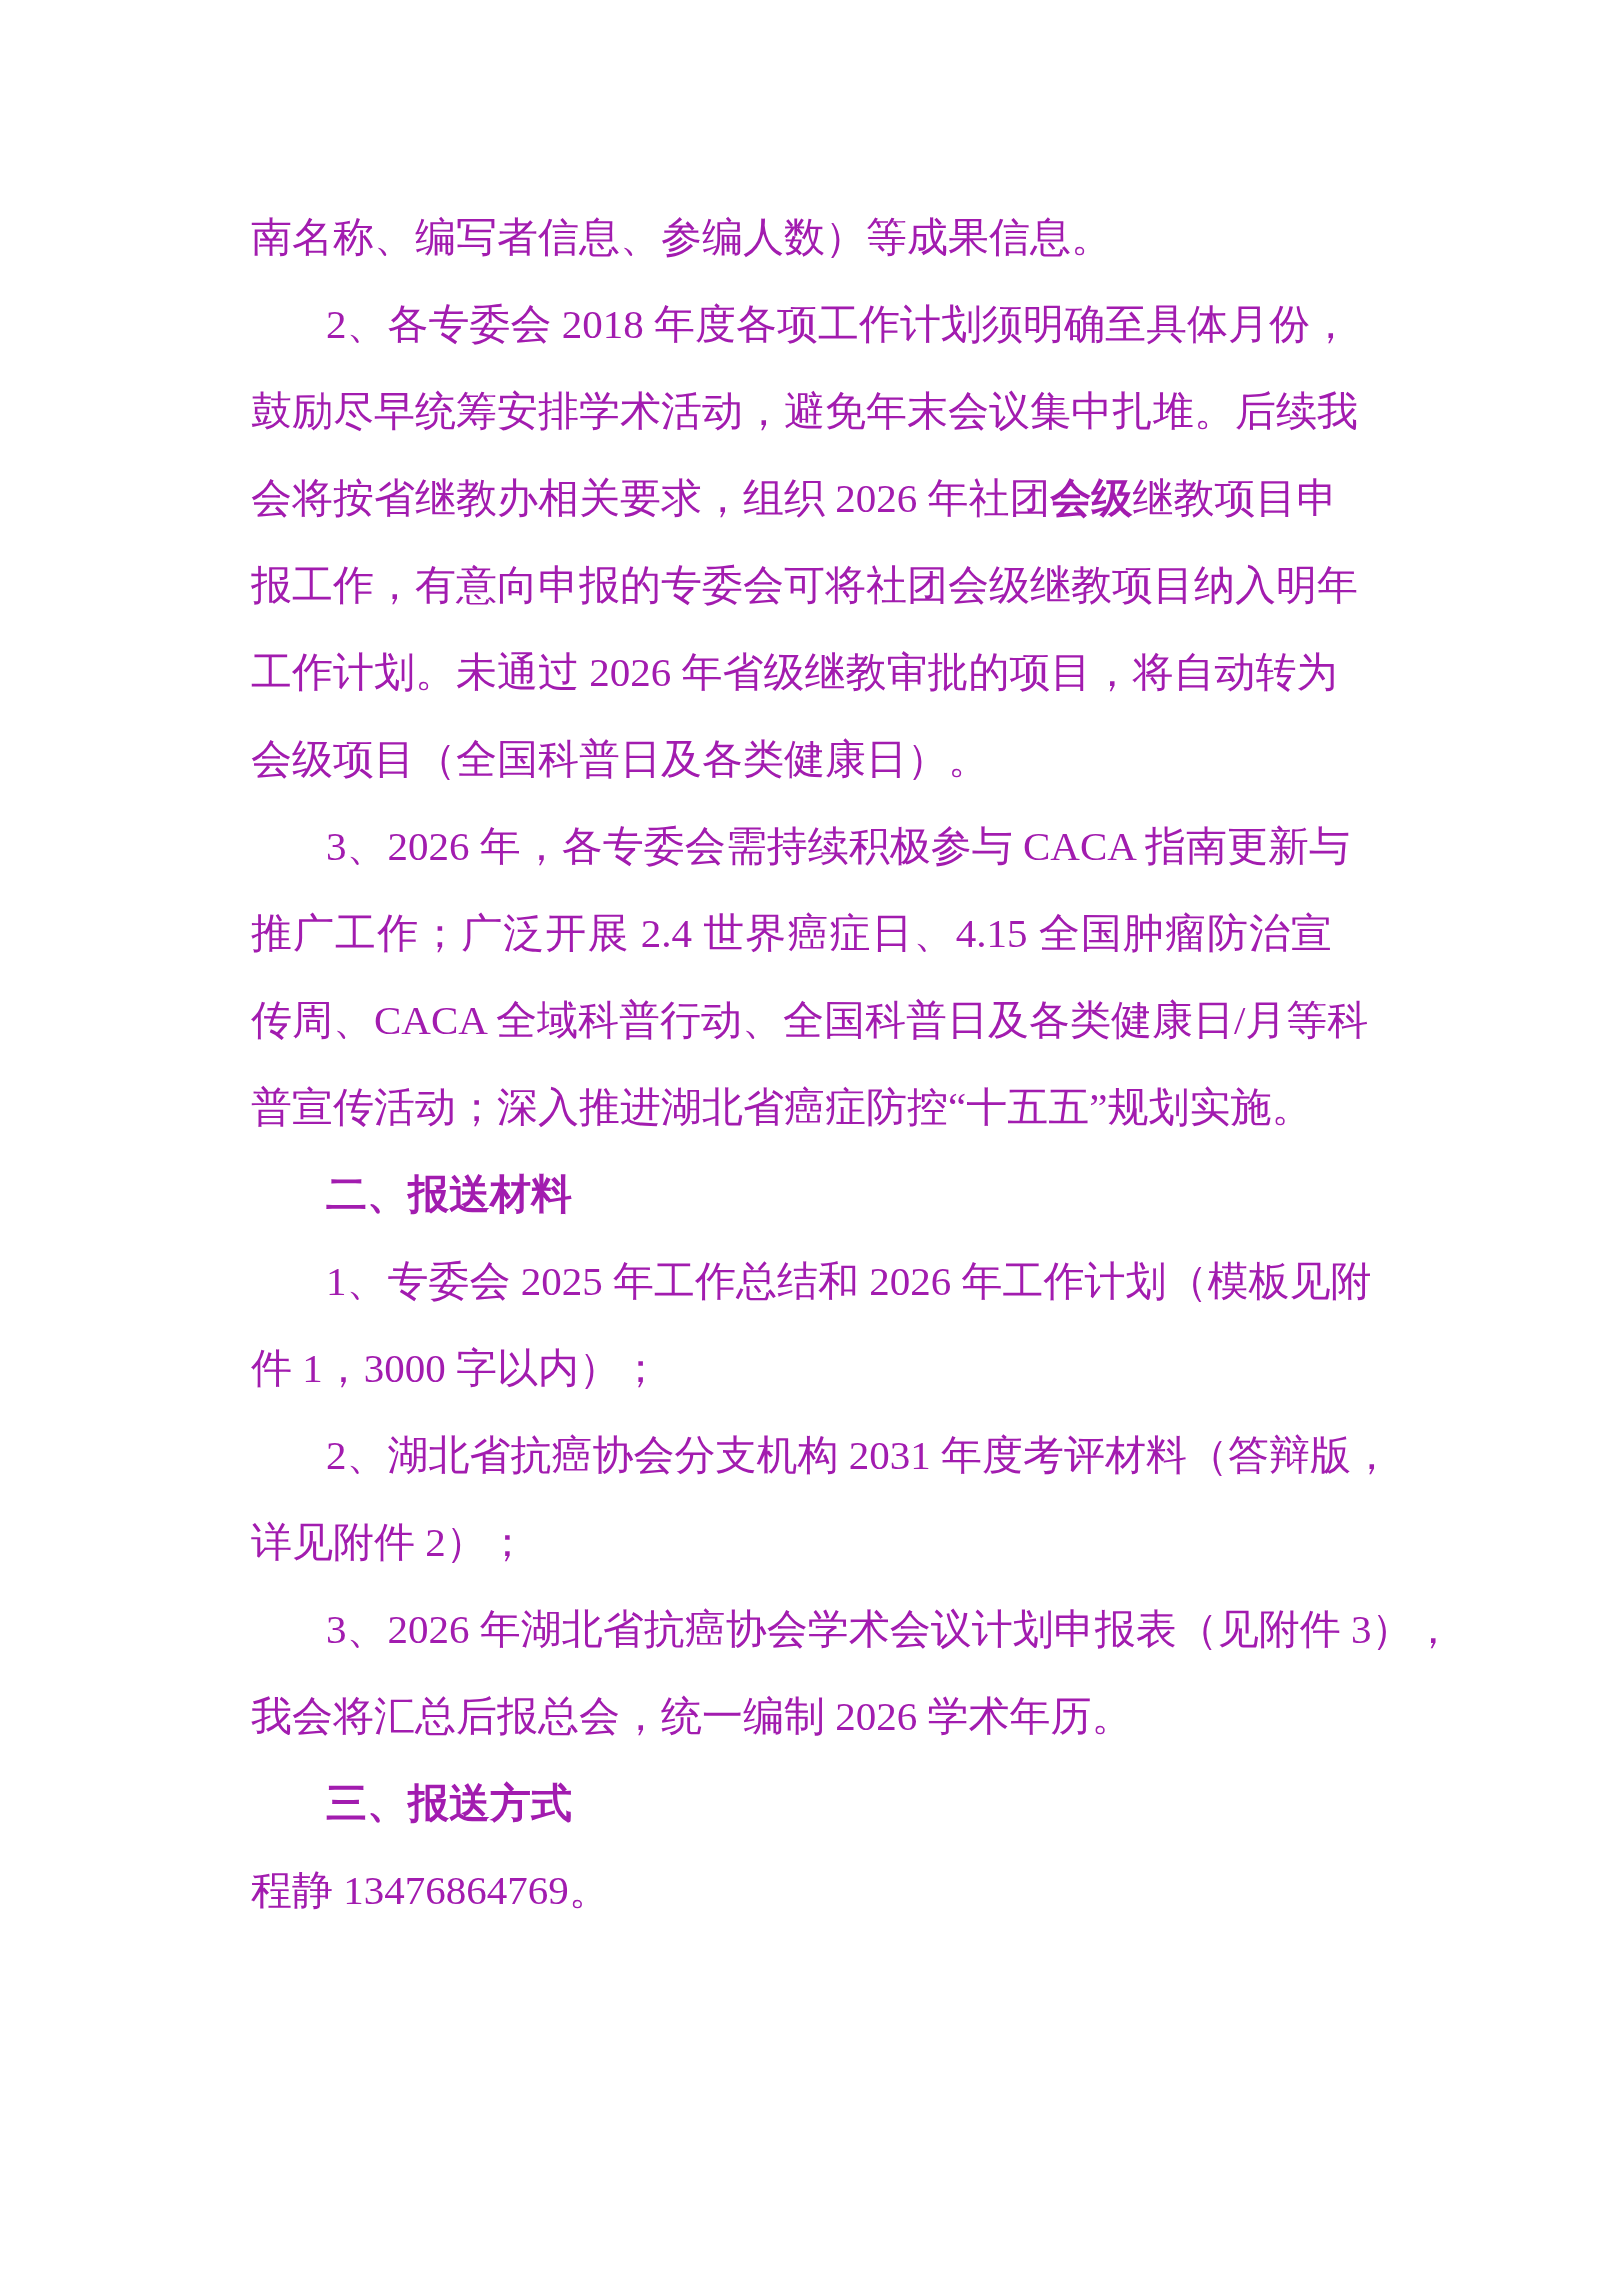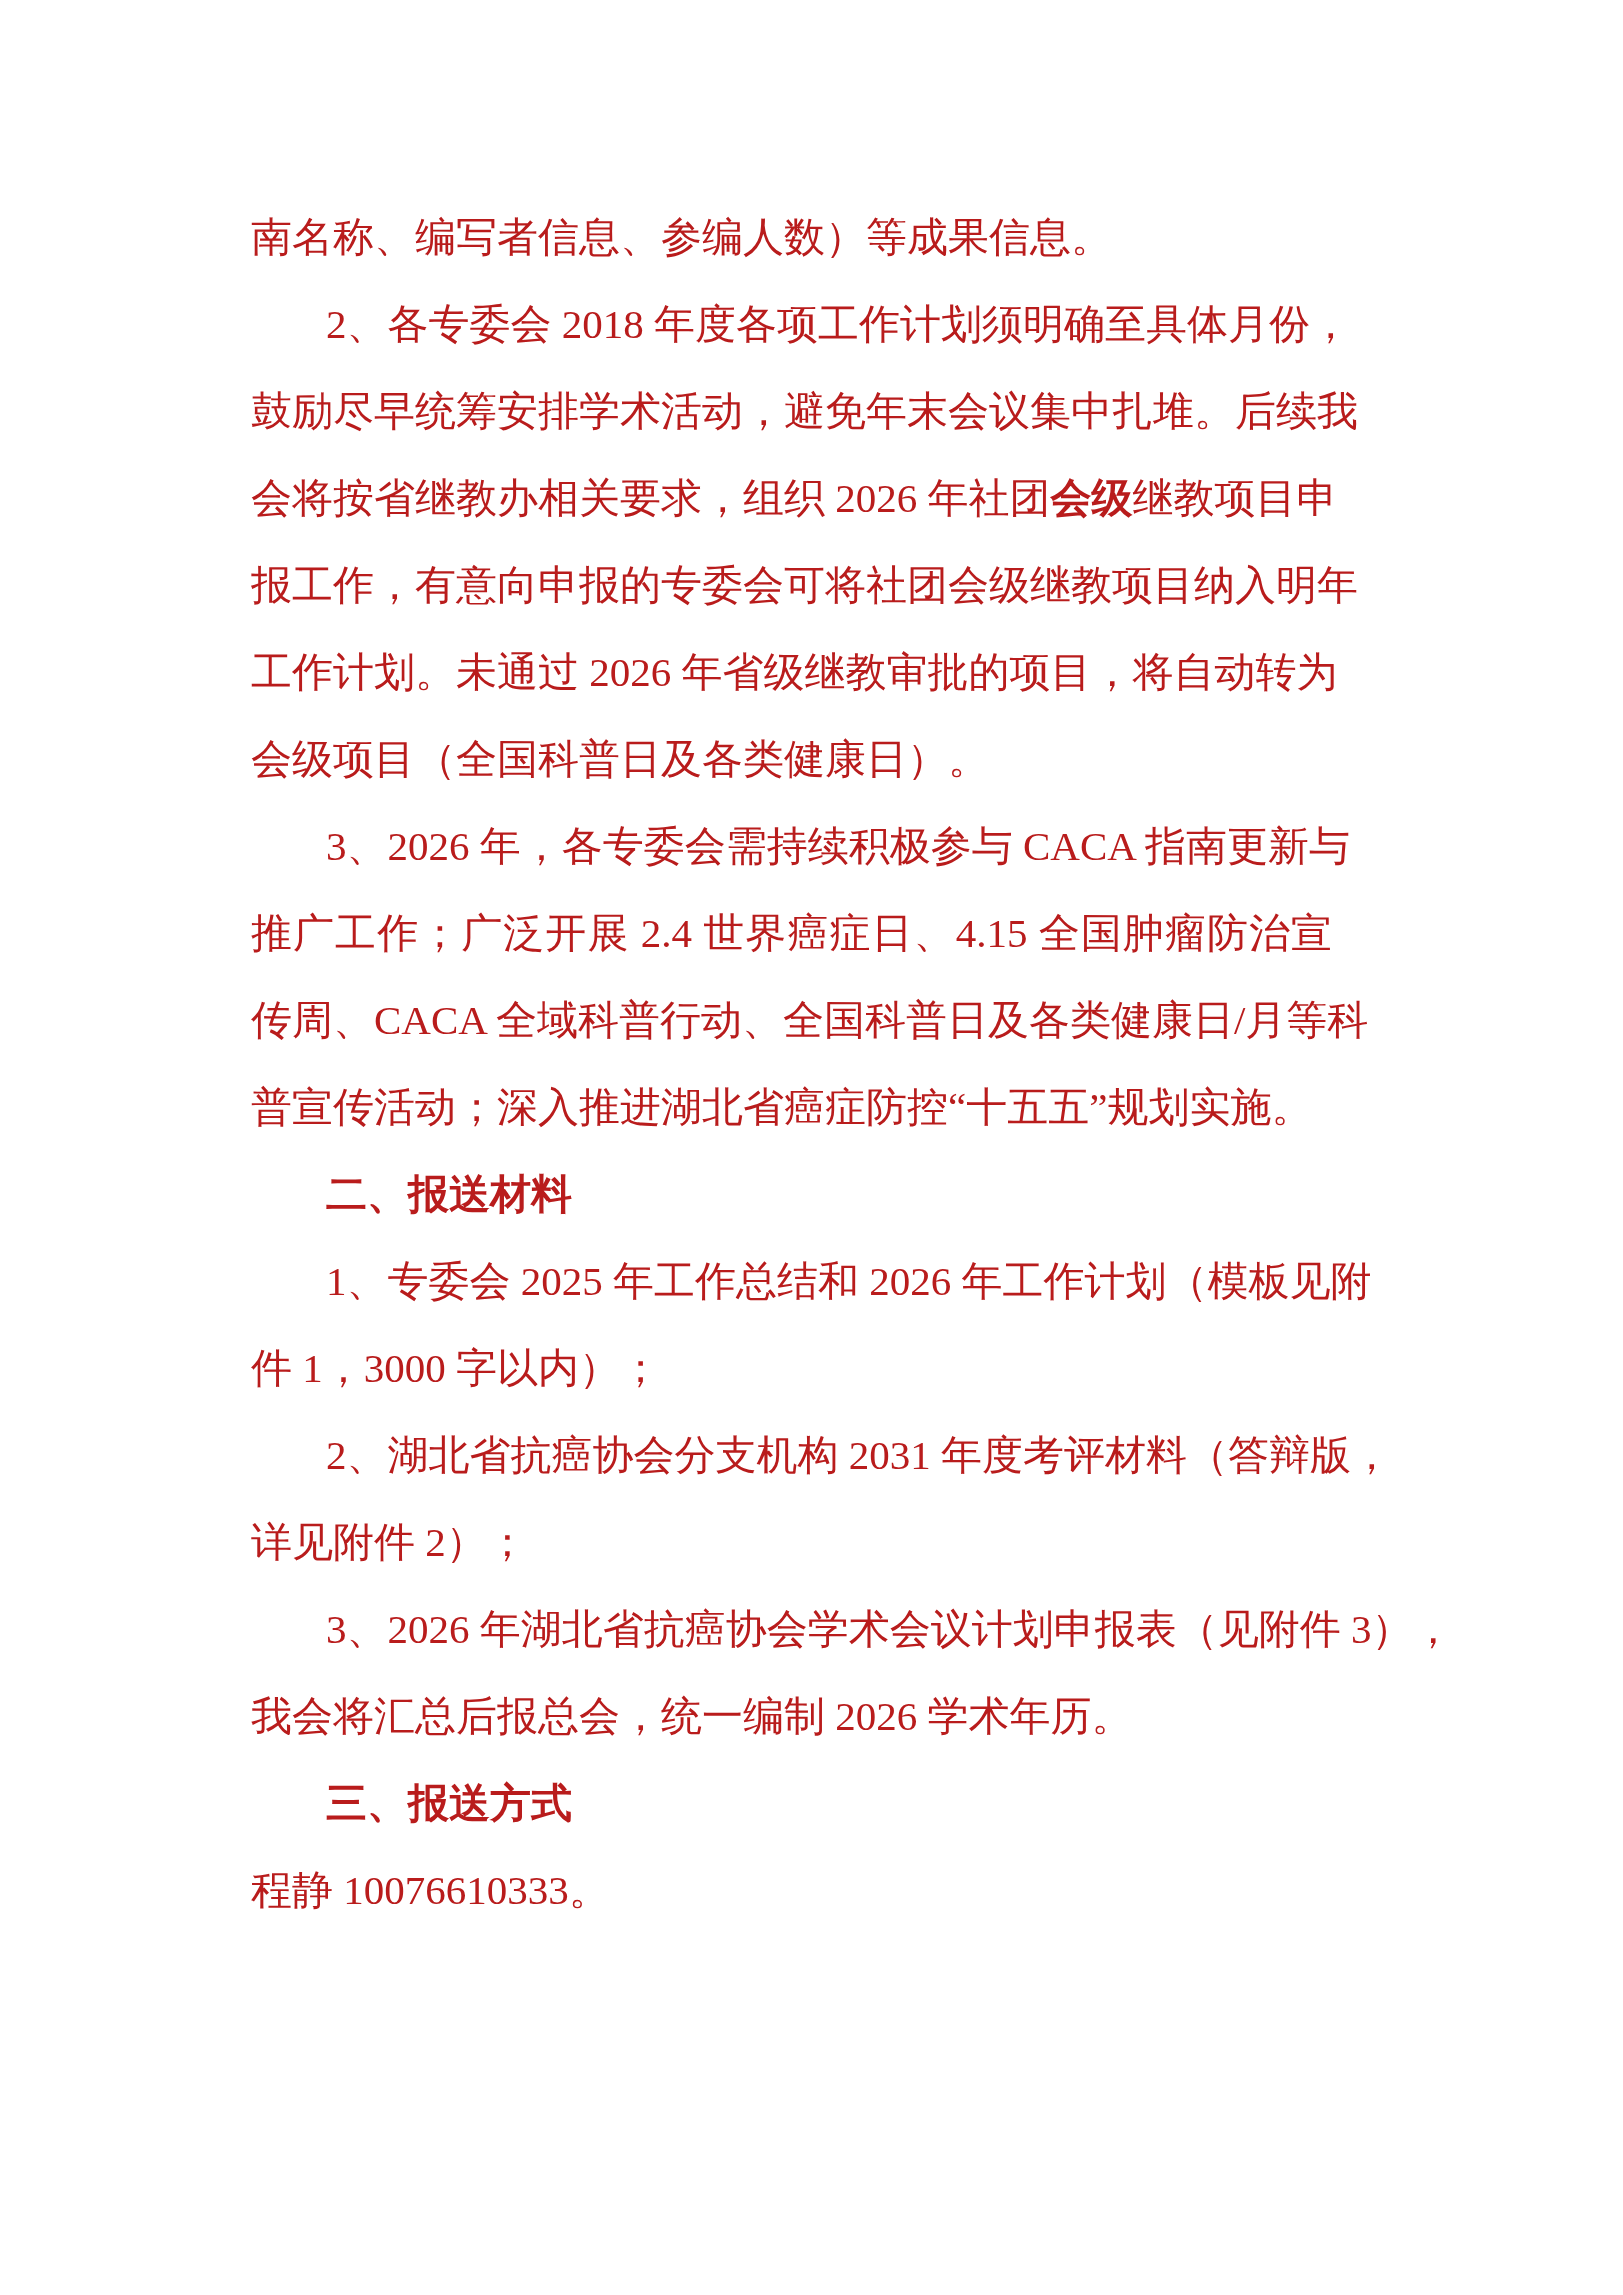--- a/index.html
+++ b/index.html
@@ -16,21 +16,21 @@
     inset: 0;
     background: #ffffff;
   }
   .text-block {
     position: absolute;
     left: 251px;
     top: 194px;
     width: 1081px;
     font-size: 41px;
     line-height: 87px;
-    color: #b91c1c;
+    color: #a21caf;
     letter-spacing: 0;
   }
   .line {
     white-space: nowrap;
     min-height: 87px;
   }
   
   .full {
     text-align: justify;
     text-align-last: justify;
@@ -76,17 +76,17 @@
 
     <div class="line full indent">2、湖北省抗癌协会分支机构 2031 年度考评材料（答辩版，</div>
     <div class="line">详见附件 2）；</div>
 
     <div class="line full indent">3、2026 年湖北省抗癌协会学术会议计划申报表（见附件 3），</div>
     <div class="line">我会将汇总后报总会，统一编制 2026 学术年历。</div>
 
     <div class="line heading indent">三、报送方式</div>
 
 
-    <div class="line">程静 10076610333。</div>
+    <div class="line">程静 13476864769。</div>
 
   </div>
 </div>
 
 
 </body></html>

